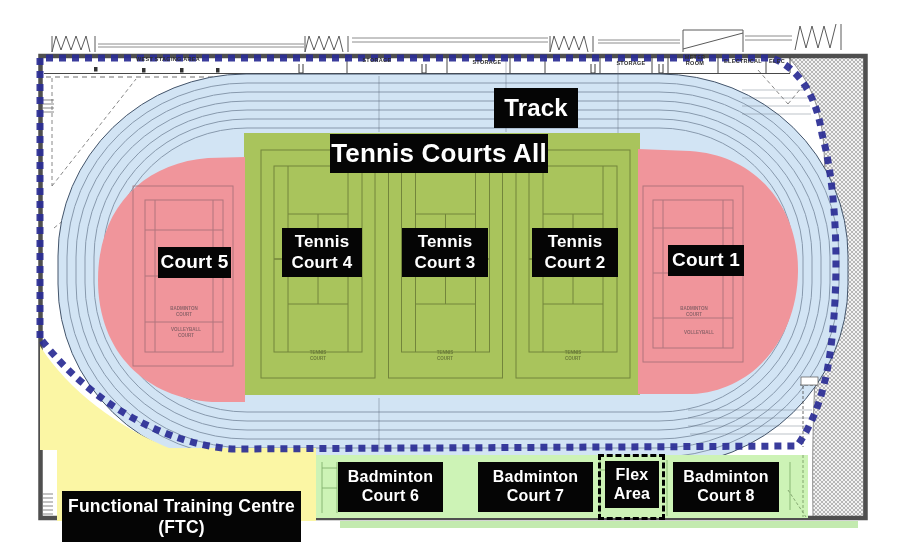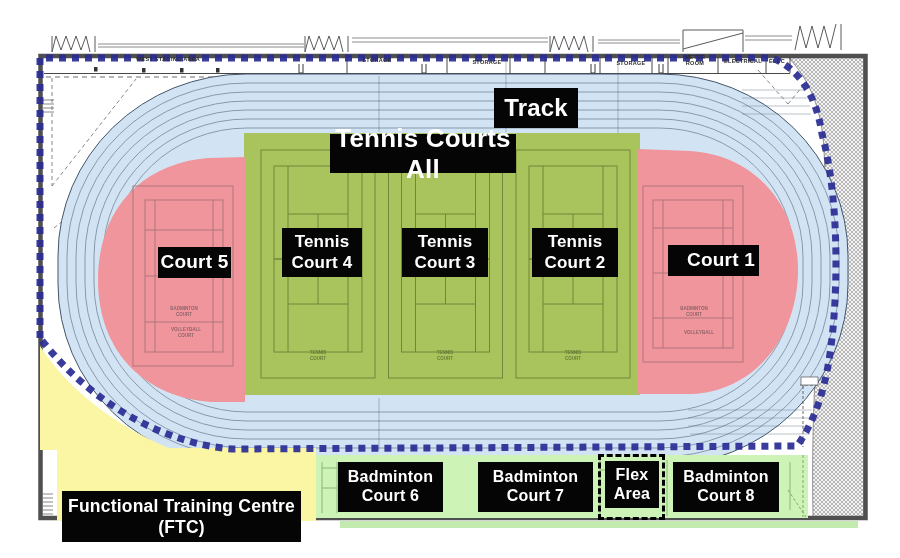--- a/index.html
+++ b/index.html
@@ -7,26 +7,26 @@
     position:relative; width:900px; height:558px; background:#c4b5fd;
     font-family:"Liberation Sans", sans-serif; overflow:hidden;
   }
   .stage svg { position:absolute; left:0; top:0; }
   .lbl {
     position:absolute; background:#050505; color:#fff; font-weight:bold;
     display:flex; align-items:center; justify-content:center; text-align:center;
     white-space:pre-line; line-height:1.18; letter-spacing:.2px;
   }
   .lbl-track       { left:494px; top:88px;  width:84px;  height:40px; font-size:24px; }
-  .lbl-tennis-all  { left:330px; top:134px; width:186px; height:39px; font-size:26px; }
+  .lbl-tennis-all  { left:330px; top:134px; width:218px; height:39px; font-size:26px; }
   .lbl-t4          { left:282px; top:228px; width:80px;  height:49px; font-size:17px; }
   .lbl-t3          { left:402px; top:228px; width:86px;  height:49px; font-size:17px; }
   .lbl-t2          { left:532px; top:228px; width:86px;  height:49px; font-size:17px; }
   .lbl-c5          { left:158px; top:247px; width:73px;  height:31px; font-size:19px; }
-  .lbl-c1          { left:668px; top:245px; width:76px;  height:31px; font-size:19px;padding-left:15px; }
+  .lbl-c1          { left:668px; top:245px; width:76px;  height:31px; font-size:19px; }
   .lbl-ftc         { left:62px;  top:463px; width:239px; height:51px; font-size:17.5px;margin-top:28px; }
   .lbl-b6          { left:338px; top:462px; width:105px; height:50px; font-size:16px; }
   .lbl-b7          { left:478px; top:462px; width:115px; height:50px; font-size:16px; }
   .lbl-flex        { left:605px; top:461px; width:54px;  height:47px; font-size:16px; }
   .lbl-b8          { left:673px; top:462px; width:106px; height:50px; font-size:16px; }
   .flex-dash {
     position:absolute; left:598px; top:454px; width:67px; height:66px;
     border:3px dashed #000; box-sizing:border-box; background:transparent;
   }
   .room {

